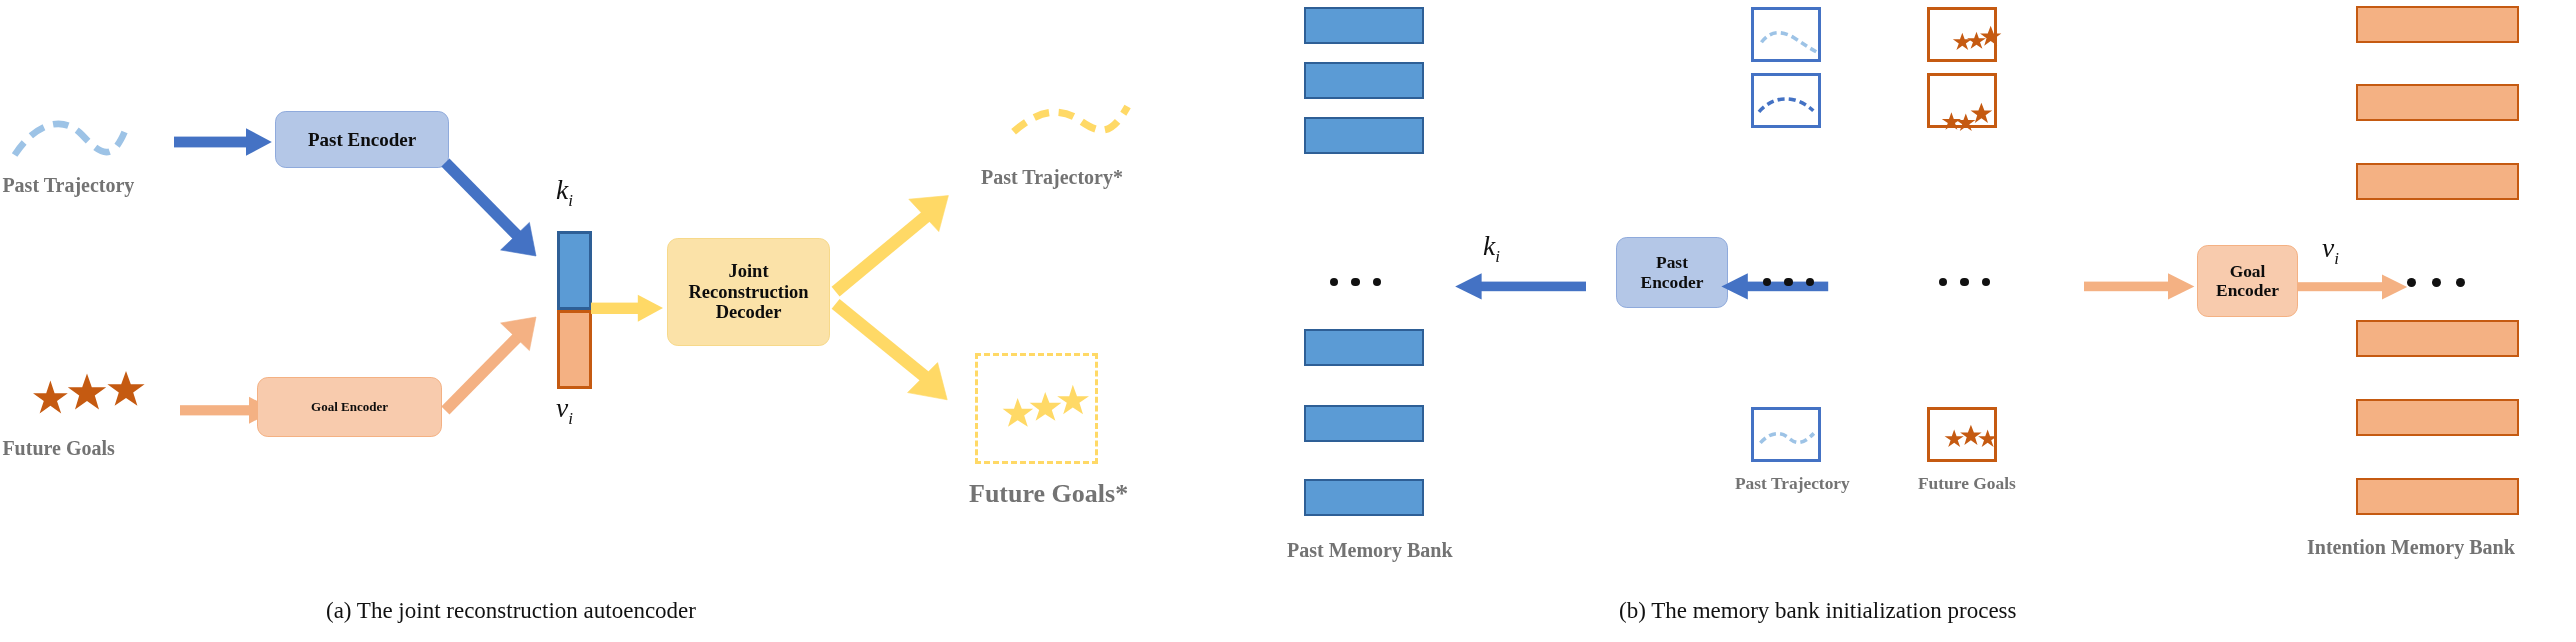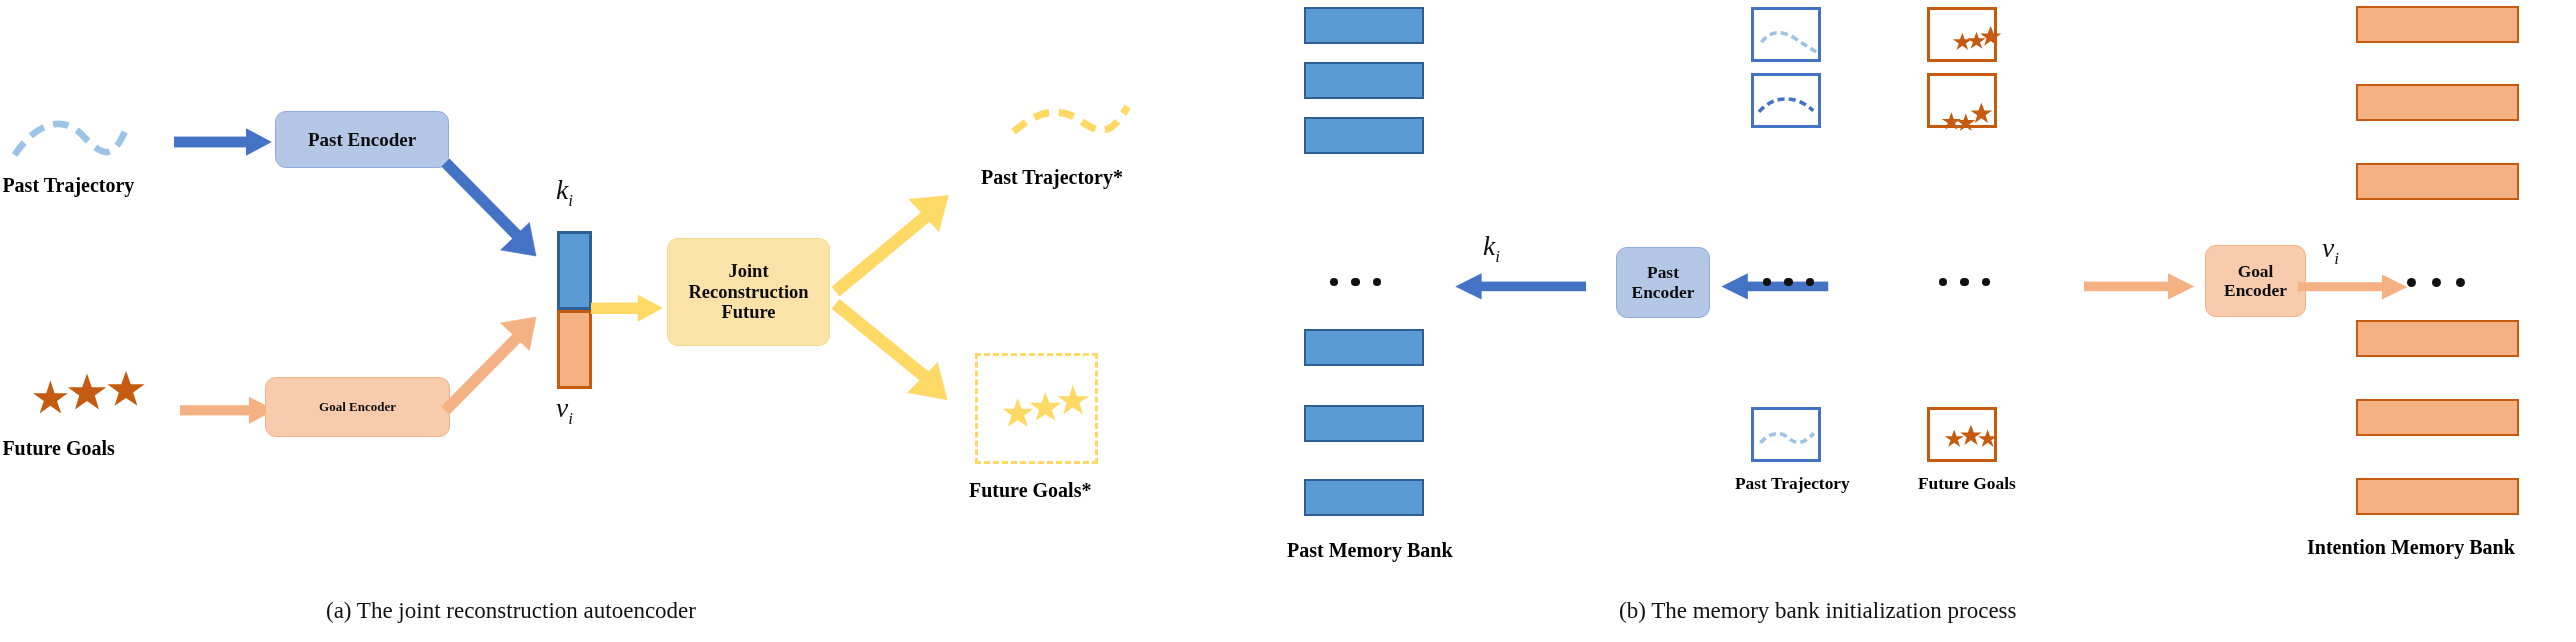--- a/index.html
+++ b/index.html
@@ -6,25 +6,25 @@
   body{width:2576px;height:643px;position:relative;overflow:hidden;
        font-family:"Liberation Serif","DejaVu Serif",serif;}
   .fig{position:absolute;left:0;top:0;width:2576px;height:643px;}
   .abs{position:absolute;}
 
   
   .box{position:absolute;display:flex;align-items:center;justify-content:center;
        text-align:center;font-weight:bold;color:#0d0d0d;line-height:1.12;
        border-radius:10.8px;box-sizing:border-box;}
   .box-blue{background:#b4c7e7;border:1.2px solid #8faadc;}
-  .box-orange{background:#f8cbad;border:1.2px solid #f4b183;margin-left:8px;}
+  .box-orange{background:#f8cbad;border:1.2px solid #f4b183;}
   .box-yellow{background:#fbe2a8;border:1.2px solid #f7d98a;}
 
   
-  .lbl{position:absolute;font-weight:bold;color:#000000;white-space:nowrap;}
+  .lbl{position:absolute;font-weight:bold;color:#737373;white-space:nowrap;}
   .caption{position:absolute;color:#111;white-space:nowrap;font-weight:normal;}
   .mathlbl{position:absolute;font-family:"Liberation Serif","DejaVu Serif",serif;
            font-style:italic;color:#111;white-space:nowrap;}
   .mathlbl sub{font-size:.62em;font-style:italic;}
 
   
   .bar{position:absolute;box-sizing:border-box;}
   .bar-blue{background:#5b9bd5;border:2.4px solid #2e5f96;}
   .bar-orange{background:#f4b183;border:2.4px solid #c55a11;}
 
@@ -112,21 +112,21 @@
 <svg class="abs" style="left:591px;top:293px;width:84px;height:36px;" viewBox="0 0 140 60" width="84" height="36">
   <g fill="#ffd966">
     <rect x="0" y="16" width="82" height="19"></rect>
     <polygon points="78,3 120,25 78,48"></polygon>
   </g>
 </svg>
 
 <div class="box box-yellow" style="left:667px;top:238px;width:163px;height:108px;font-size:18.5px;flex-direction:column;">
   <span>Joint</span>
   <span>Reconstruction</span>
-  <span>Future</span>
+  <span>Decoder</span>
 </div>
 
 <svg class="abs" style="left:832px;top:180px;width:174px;height:120px;" viewBox="0 0 290 200" width="174" height="120">
   <g fill="#ffd966" stroke="#ffd966">
     <line x1="6" y1="186" x2="160" y2="58" stroke-width="21"></line>
     <polygon points="128,32 194,26 178,86"></polygon>
   </g>
 </svg>
 
 <svg class="abs" style="left:1010px;top:97px;width:144px;height:54px;" viewBox="0 0 240 90" width="144" height="54">
@@ -143,21 +143,21 @@
 
 <div class="goalframe" style="left:975px;top:353px;width:123px;height:111px;">
   <svg style="left:24px;top:24px;width:90px;height:48px;" viewBox="0 0 150 80" width="90" height="48">
     <g fill="#ffd966">
       <polygon points="26,30 33,48 52,48 37,59 43,78 26,67 10,78 16,59 1,48 20,48"></polygon>
       <polygon points="72,20 79,38 99,38 83,50 89,68 72,57 56,68 62,50 46,38 66,38"></polygon>
       <polygon points="118,8 125,27 145,27 129,38 135,57 118,46 102,57 108,38 92,27 112,27"></polygon>
     </g>
   </svg>
 </div>
-<div class="lbl" style="left:969px;top:479px;font-size:20px;">Future Goals*</div>
+<div class="lbl" style="left:969px;top:479px;font-size:26px;">Future Goals*</div>
 
 <div class="caption" style="left:326px;top:598px;font-size:23px;">(a) The joint reconstruction autoencoder</div>
 
 <div class="bar bar-blue" style="left:1304px;top:7.2px;width:120px;height:37px;"></div>
 <div class="bar bar-blue" style="left:1304px;top:62px;width:120px;height:37px;"></div>
 <div class="bar bar-blue" style="left:1304px;top:117px;width:120px;height:37px;"></div>
 
 <div class="dots" style="left:1330px;top:278px;gap:13px;">
   <i style="width:8.4px;height:8.4px;"></i>
       <i style="width:8.4px;height:8.4px;"></i>
@@ -174,21 +174,21 @@
   <g fill="#4472c4">
     <rect x="40" y="16" width="180" height="16"></rect>
     <polygon points="46,2 2,24 46,46"></polygon>
   </g>
 </svg>
 
 <div class="mathlbl" style="left:1483px;top:230px;font-size:27.5px;">
   <span>k</span><sub>i</sub>
 </div>
 
-<div class="box box-blue" style="left:1616px;top:247px;width:94px;height:71px;font-size:17.4px;flex-direction:column;">
+<div class="box box-blue" style="left:1616px;top:237px;width:112px;height:71px;font-size:17.4px;flex-direction:column;">
   <span>Past</span>
   <span>Encoder</span>
 </div>
 
 <svg class="abs" style="left:1719px;top:272px;width:120px;height:36px;" viewBox="0 0 200 60" width="120" height="36">
   <g fill="#4472c4">
     <rect x="42" y="16" width="140" height="16"></rect>
     <polygon points="48,2 4,24 48,46"></polygon>
   </g>
 </svg>

